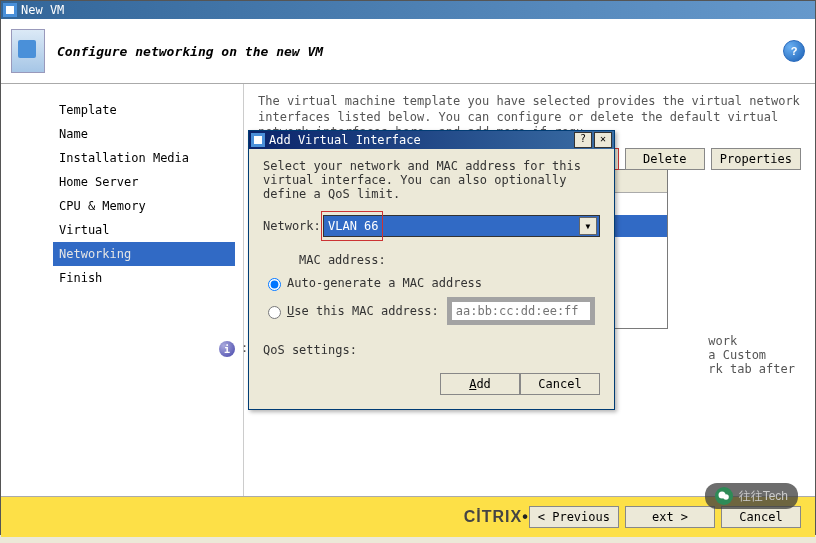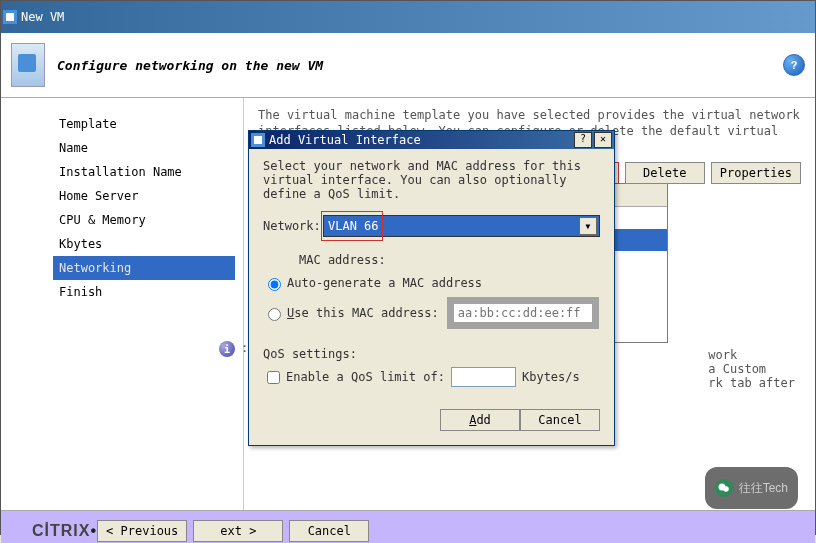--- a/index.html
+++ b/index.html
@@ -13,21 +13,21 @@
     overflow: hidden;
     position: relative;
   }
   .outer-window {
     position: absolute; left: 0; top: 0; width: 816px; height: 535px;
     border: 1px solid #555;
     background: #fff;
     box-sizing: border-box;
   }
   .outer-titlebar {
-    height: 32px;
+    height: 18px;
     background: linear-gradient(to right, #336699, #6699cc);
     color: #fff;
     display: flex;
     align-items: center;
     padding: 0 2px;
     font-family: Consolas, monospace;
     font-size: 12px;
   }
   .outer-titlebar .icon { width: 14px; height: 14px; margin-right: 4px; }
   .header-section {
@@ -115,24 +115,24 @@
     background: #ece9d8;
     border: 1px solid #888;
     font-family: Consolas, monospace;
     font-size: 12px;
     cursor: pointer;
     padding: 0 8px;
   }
   .btn.hl{ outline:1px solid #c33; outline-offset:-1px;}
   .footer {
     height: 40px;
-    background: #c4b5fd;
+    background: #fde047;
     border-top:1px solid #aaa;
-    display:flex; align-items:center; justify-content:flex-start;
-    padding: 0 31px;
+    display:flex; align-items:center; justify-content:flex-end;
+    padding: 0 14px;
   }
   .citrix {
     font-family: Arial, sans-serif;
     font-size: 16px; font-weight:bold; color:#444; letter-spacing:1px;
   }
   .citrix .dot{color:#222;}
   .footer-btns{display:flex; gap:6px;}
   
   .dialog {
     position:absolute;
@@ -162,36 +162,36 @@
   .row{ display:flex; align-items:center; margin: 6px 0;}
   .lbl{ min-width: 60px;}
   .network-select{
     flex:1; height:20px; background:#316ac5; color:#fff; border:1px solid #333;
     display:flex;align-items:center;justify-content:space-between;padding:0 2px 0 4px;
     cursor:pointer;
   }
   .dropdown-arrow{width:16px;height:16px;background:#ece9d8;border:1px solid #666;display:flex;align-items:center;justify-content:center;font-size:8px;color:#000;}
   .highlight-box{position:absolute; border:1px solid #c33; pointer-events:none;}
   .mac-input{
-    width: 130px; height:18px; border:7px solid #a3a3a3; background:#fff;
+    width: 130px; height:18px; border:5px solid #a3a3a3; background:#fff;
     font-family: inherit; font-size:12px; padding:0 4px; color:#999;
   }
   .mac-input:disabled{background:#fff;}
   .qos-input{width:55px; height:18px; border:1px solid #7f9db9; background:#fff;font-family:inherit;font-size:12px;padding:0 4px;}
   .qos-input:disabled{background:#fff;}
   .dlg-footer{
     display:flex; justify-content:flex-end; padding: 10px 14px 14px 0;
   }
   .info-icon{width:16px;height:16px;border-radius:50%;background:radial-gradient(circle at 30% 30%,#aad,#44a);color:#fff;display:inline-flex;align-items:center;justify-content:center;font-weight:bold;font-size:10px;}
   .bg-info{position:absolute; left: 218px; top: 340px; display:flex; gap:6px; color:#555; font-family:Consolas,monospace; font-size:12px;}
   .bg-info-text{width:380px;}
   .watermark{
     position:absolute; right: 18px; bottom: 34px;
     background: rgba(60,60,60,0.75); color:#ccc;
-    padding: 12px 10px; border-radius: 12px;
+    padding: 4px 10px; border-radius: 12px;
     display:flex;align-items:center;gap:6px;
     font-family: Arial,sans-serif; font-size:12px;
     z-index:20;
   }
   .wm-icon{width:18px;height:18px;border-radius:50%;background:#2e8b57;display:flex;align-items:center;justify-content:center;}
   u{text-decoration:underline;}
   .underview{color:#666;}
 </style>
 </head>
 <body>
@@ -212,24 +212,24 @@
       <div class="header-icon"></div>
       <div class="header-title">Configure networking on the new VM</div>
     </div>
     <div class="help-icon">?</div>
   </div>
 
   <div class="body-split">
     <div class="left-nav">
       <div class="nav-item">Template</div>
       <div class="nav-item">Name</div>
-      <div class="nav-item">Installation Name</div>
+      <div class="nav-item">Installation Media</div>
       <div class="nav-item">Home Server</div>
       <div class="nav-item">CPU &amp; Memory</div>
-      <div class="nav-item">Kbytes</div>
+      <div class="nav-item">Virtual</div>
       <div class="nav-item selected">Networking</div>
       <div class="nav-item">Finish</div>
     </div>
 
     <div class="main-area">
       <div class="desc-text">The virtual machine template you have selected provides the virtual network interfaces listed below. You can configure or delete the default virtual network interfaces here, and add more if requ</div>
       <div class="virt-label underview">Virtu</div>
 
       <div class="list-frame">
         <div class="list-header">N</div>
@@ -307,26 +307,20 @@
     </div>
 
     <div class="row">
       <input type="radio" name="mac" style="margin-right: 6px;">
       <span><u>U</u><span>se this MAC address:</span></span>
       <input class="mac-input" disabled="" style="margin-left: 8px;" placeholder="aa:bb:cc:dd:ee:ff">
     </div>
 
     <div style="margin-top:18px;">QoS settings:</div>
 
-    <div class="row" style="margin-top:6px;">
-      <input type="checkbox" style="margin-right: 6px;">
-      <span>Enable a QoS limit of:</span>
-      <input class="qos-input" disabled="" style="margin: 0px 6px;">
-      <span>Kbytes/s</span>
-    </div>
   </div>
 
   <div class="dlg-footer">
     <button class="btn" style="min-width:80px"><u>A</u><span>dd</span></button>
     <button class="btn" style="min-width:80px">Cancel</button>
   </div>
 </div>
 
 <div class="watermark">
   <span class="wm-icon">

